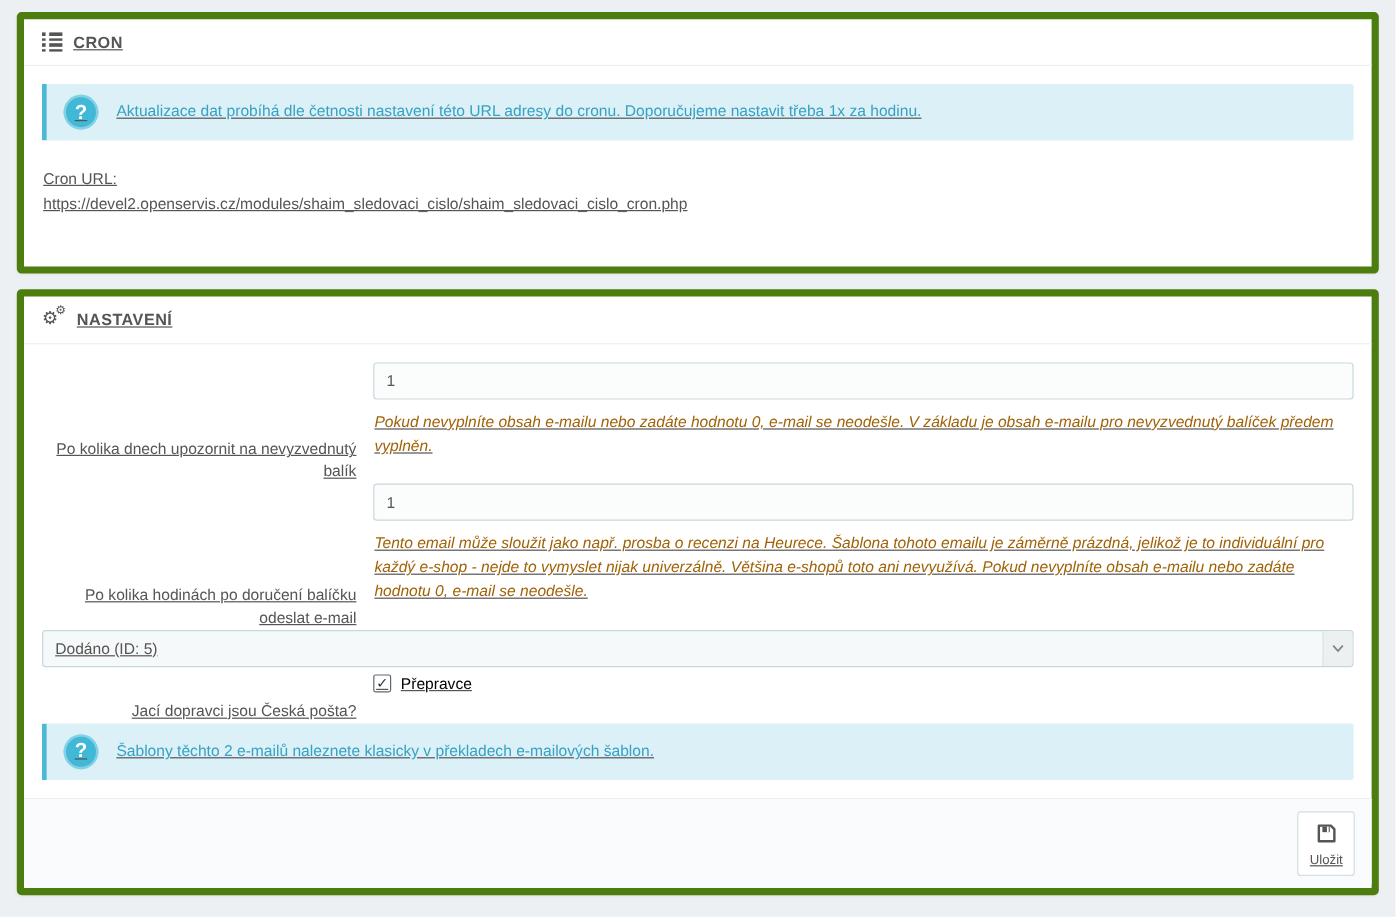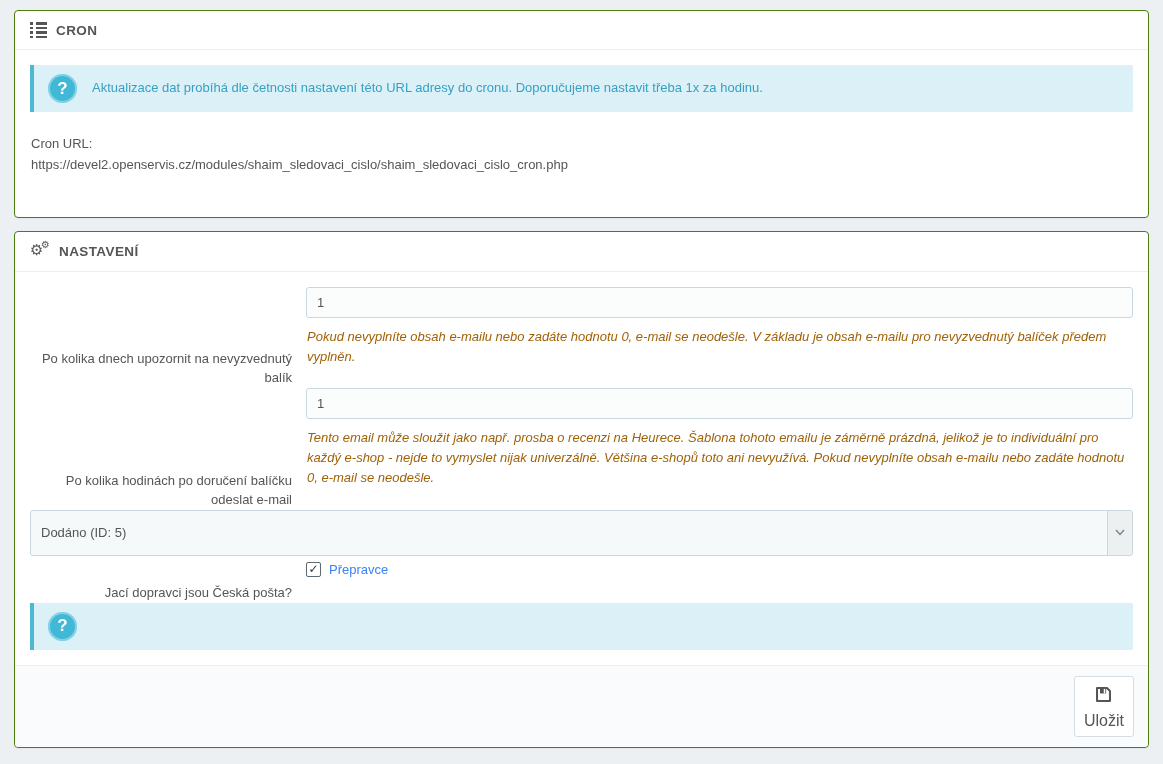--- a/index.html
+++ b/index.html
@@ -9,24 +9,25 @@
     background: #edf0f3;
     font-family: "Liberation Sans", "DejaVu Sans", sans-serif;
     font-size: 13px;
     color: #555;
     overflow: hidden;
   }
   .wrap { padding: 10px 14px; }
 
   .panel {
     background: #fff;
-    border: 1px solid #4d7c0f;
+    border: 6px solid #4d7c0f;
     border-radius: 4px;
     box-shadow: 0 1px 2px rgba(0,0,0,0.04);
     margin-bottom: 13px;
+    text-decoration: underline;
   }
   .panel-header {
     padding: 11px 15px;
     border-bottom: 1px solid #ebeff2;
     font-weight: bold;
     font-size: 13.5px;
     color: #555;
     letter-spacing: 0.4px;
     display: flex;
     align-items: center;
@@ -93,21 +94,21 @@
   }
   .help {
     font-style: italic;
     color: #a16207;
     margin: 9px 1px 21px;
     line-height: 1.55;
   }
 
   .select-box {
     position: relative;
-    height: 46px;
+    height: 31px;
     background: #f6f9f9;
     border: 1px solid #c9d8de;
     border-radius: 3px;
     display: flex;
     align-items: center;
     padding: 0 36px 0 10px;
     color: #555;
     cursor: pointer;
   }
   .select-arrow-btn {
@@ -123,21 +124,21 @@
   .checkbox-row { display: flex; align-items: center; gap: 8px; padding-top: 6px; margin-bottom: 26px; }
   .checkbox-box {
     width: 15px; height: 15px;
     border: 1px solid #5d6a73;
     border-radius: 2px;
     background: #fff;
     display: inline-flex; align-items: center; justify-content: center;
     font-size: 12px; line-height: 1; color: #333;
     cursor: pointer;
   }
-  .checkbox-label { color: #3b82f6; }
+  .checkbox-label { color: #000000; }
 
   .panel-footer {
     background: #fafbfc;
     border-top: 1px solid #ebeff2;
     border-radius: 0 0 4px 4px;
     padding: 10px 14px;
     display: flex;
     justify-content: flex-end;
     min-height: 72px;
     align-items: center;
@@ -145,21 +146,21 @@
   .save-btn {
     background: #fff;
     border: 1px solid #d5dde3;
     border-radius: 3px;
     padding: 7px 9px 6px;
     display: flex;
     flex-direction: column;
     align-items: center;
     gap: 3px;
     color: #555;
-    font-size: 16px;
+    font-size: 11px;
     font-family: "Liberation Sans", "DejaVu Sans", sans-serif;
     cursor: pointer;
   }
 </style>
 </head>
 <body>
 
 <div class="wrap">
 
   <div class="panel">
@@ -240,20 +241,21 @@
         <div class="form-ctrl">
           <div class="checkbox-row">
             <span class="checkbox-box">✓</span>
             <span class="checkbox-label">Přepravce</span>
           </div>
         </div>
       </div>
 
       <div class="alert-info">
         <span class="q-icon">?</span>
+        <span class="alert-text">Šablony těchto 2 e-mailů naleznete klasicky v překladech e-mailových šablon.</span>
       </div>
 
     </div>
     <div class="panel-footer">
       <button class="save-btn">
         <span>
           <svg width="21" height="21" viewBox="0 0 24 24">
             <path d="M4.6 4.6 H16 L19.4 8 V19.4 H4.6 Z" fill="none" stroke="#555" stroke-width="2.3" stroke-linejoin="round"></path>
             <rect x="8" y="5.6" width="7" height="5.2" fill="#555"></rect>
             <rect x="12.3" y="5.6" width="1.7" height="5.2" fill="#fff"></rect>

